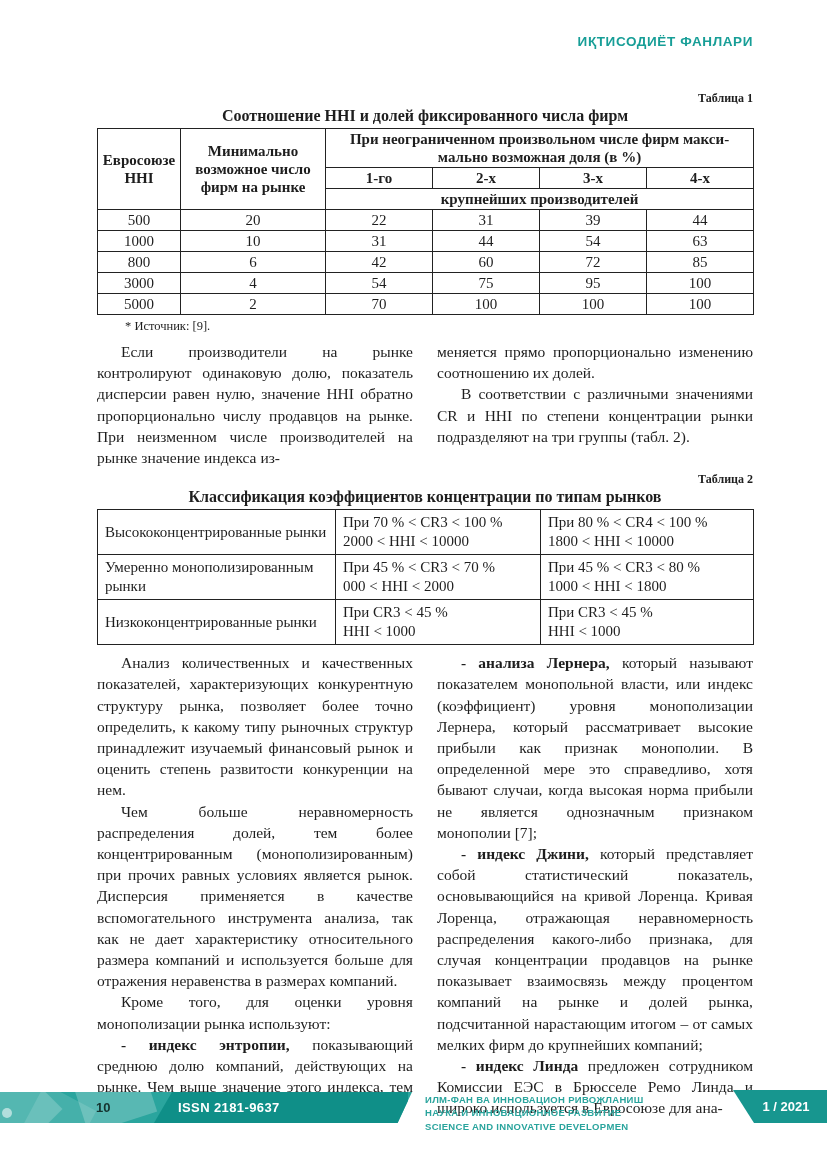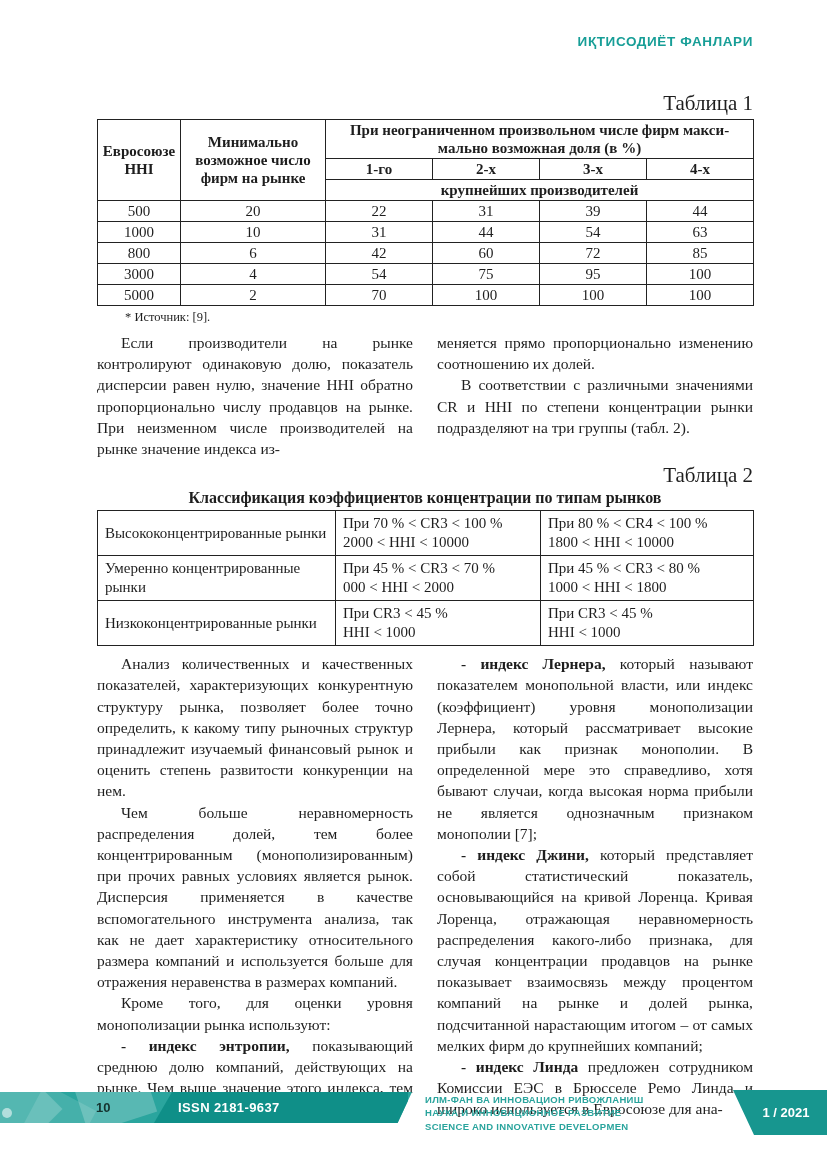--- a/index.html
+++ b/index.html
@@ -4,21 +4,21 @@
 <style>
   html,body{margin:0;padding:0;background:#e8e8e8;}
   .page{position:relative;width:827px;height:1169px;background:#ffffff;margin:0 auto;
         font-family:"Liberation Serif",serif;color:#1e1e1e;overflow:hidden;}
   .content{position:absolute;left:97px;top:0;width:656px;}
 
   .journal-header{margin-top:34px;text-align:right;
         font-family:"Liberation Sans",sans-serif;font-weight:bold;
         font-size:13.5px;letter-spacing:.6px;color:#179e97;}
 
-  .tbl-label{margin-top:42px;text-align:right;font-weight:normal;font-size:21px;}
+  .tbl-label{margin-top:42px;text-align:right;font-weight:bold;font-size:12px;}
   .tbl-label.second{margin-top:4px;}
   .tbl-title{text-align:center;font-weight:bold;font-size:16px;margin-top:1px;}
 
   table{border-collapse:collapse;table-layout:fixed;width:656px;margin-top:3px;
         font-size:15px;}
   th,td{border:1px solid #222;padding:1px 4px;text-align:center;vertical-align:middle;
         line-height:18px;}
   th{font-weight:bold;}
   .t1 td{height:18px;}
   .t2 td{text-align:left;padding:2px 7px;line-height:19px;height:40px;}
@@ -45,34 +45,35 @@
   .s4{left:2px;top:16px;width:10px;height:10px;border-radius:50%;background:rgba(255,255,255,.55);}
   .page-num{position:absolute;left:96px;top:0;height:31px;display:flex;align-items:center;
           color:#15332f;font-weight:bold;font-size:13px;}
   .issn-band{position:absolute;left:154px;top:0;width:254px;height:31px;
           background:#0f8f88;clip-path:polygon(18px 0,100% 0,100% 100%,0 100%);
           display:flex;align-items:center;padding-left:24px;box-sizing:border-box;
           color:#ffffff;font-weight:bold;font-size:13px;letter-spacing:.4px;}
   .footer-center{position:absolute;left:425px;top:3px;width:300px;text-align:left;
           color:#2aa49d;font-weight:bold;font-size:9.5px;line-height:1.4;
           letter-spacing:.3px;}
-  .footer-right{position:absolute;left:733px;top:0;width:94px;height:45px;
+  .footer-right{position:absolute;left:733px;top:0;width:94px;height:33px;
           background:#17968f;clip-path:polygon(0 0,100% 0,100% 100%,21px 100%);
           display:flex;align-items:center;justify-content:center;padding-left:12px;
           box-sizing:border-box;color:#ffffff;font-weight:bold;font-size:13px;}
 </style>
 </head>
 <body>
 
 <div class="page">
   <div class="content">
 
     <div class="journal-header">ИҚТИСОДИЁТ ФАНЛАРИ</div>
 
     <div class="tbl-label">Таблица 1</div>
+    <div class="tbl-title">Соотношение HHI и долей фиксированного числа фирм</div>
 
     <table class="t1">
       <colgroup>
           <col style="width:83px">
           <col style="width:145px">
           <col style="width:107px">
           <col style="width:107px">
           <col style="width:107px">
           <col style="width:107px">
         </colgroup>
@@ -172,21 +173,21 @@
           <td>
             <div>При 70 % &lt; CR3 &lt; 100 %</div>
             <div>2000 &lt; HHI &lt; 10000</div>
           </td>
           <td>
             <div>При 80 % &lt; CR4 &lt; 100 %</div>
             <div>1800 &lt; HHI &lt; 10000</div>
           </td>
         </tr>
         <tr>
-          <td class="rowlabel">Умеренно концентрированные рынки</td>
+          <td class="rowlabel">Умеренно монополизированным рынки</td>
           <td>
             <div>При 45 % &lt; CR3 &lt; 70 %</div>
             <div>000 &lt; HHI &lt; 2000</div>
           </td>
           <td>
             <div>При 45 % &lt; CR3 &lt; 80 %</div>
             <div>1000 &lt; HHI &lt; 1800</div>
           </td>
         </tr>
         <tr>
@@ -204,21 +205,21 @@
     </table>
 
     <div class="two-col">
       <div class="col">
         <p><span class="lead"></span><span>Анализ количественных и качественных показателей, характеризующих конкурентную структуру рынка, позволяет более точно определить, к какому типу рыночных структур принадлежит изучаемый финансовый рынок и оценить степень развитости конкуренции на нем.</span></p>
         <p><span class="lead"></span><span>Чем больше неравномерность распределения долей, тем более концентрированным (монополизированным) при прочих равных условиях является рынок. Дисперсия применяется в качестве вспомогательного инструмента анализа, так как не дает характеристику относительного размера компаний и используется больше для отражения неравенства в размерах компаний.</span></p>
         <p><span class="lead"></span><span>Кроме того, для оценки уровня монополизации рынка используют:</span></p>
         <p><span class="lead">- индекс энтропии,</span><span> показывающий среднюю долю компаний, действующих на рынке. Чем выше значение этого индекса, тем ниже концентрация продавцов на рынке;</span></p>
       </div>
       <div class="col">
-        <p><span class="lead">- индекс Лернера,</span><span> который называют показателем монопольной власти, или индекс (коэффициент) уровня монополизации Лернера, который рассматривает высокие прибыли как признак монополии. В определенной мере это справедливо, хотя бывают случаи, когда высокая норма прибыли не является однозначным признаком монополии [7];</span></p>
+        <p><span class="lead">- анализа Лернера,</span><span> который называют показателем монопольной власти, или индекс (коэффициент) уровня монополизации Лернера, который рассматривает высокие прибыли как признак монополии. В определенной мере это справедливо, хотя бывают случаи, когда высокая норма прибыли не является однозначным признаком монополии [7];</span></p>
         <p><span class="lead">- индекс Джини,</span><span> который представляет собой статистический показатель, основывающийся на кривой Лоренца. Кривая Лоренца, отражающая неравномерность распределения какого-либо признака, для случая концентрации продавцов на рынке показывает взаимосвязь между процентом компаний на рынке и долей рынка, подсчитанной нарастающим итогом – от самых мелких фирм до крупнейших компаний;</span></p>
         <p><span class="lead">- индекс Линда</span><span> предложен сотрудником Комиссии ЕЭС в Брюсселе Ремо Линда и широко используется в Евросоюзе для ана-</span></p>
       </div>
     </div>
 
   </div>
 
   <div class="footer">
     <div class="footer-left">
       <div class="shape s1"></div>

